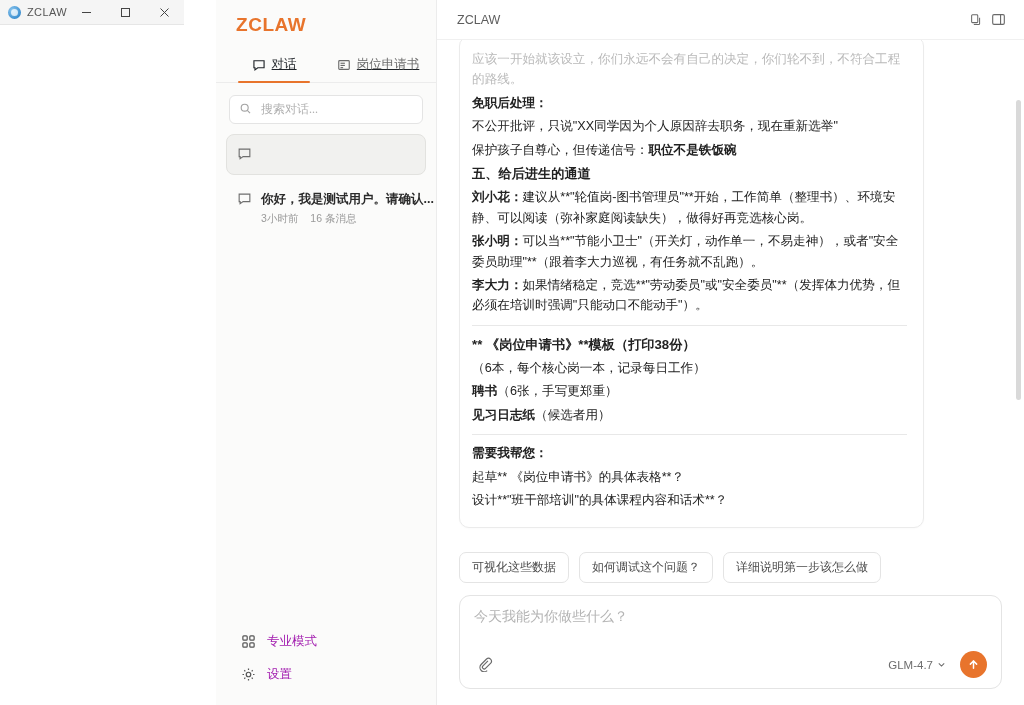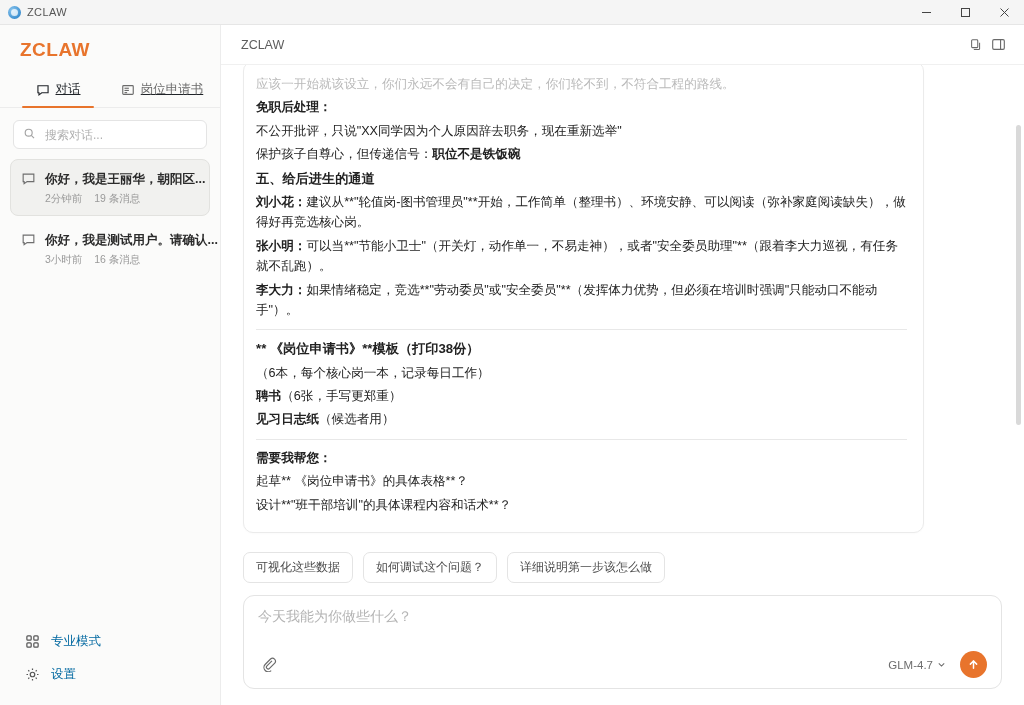--- a/index.html
+++ b/index.html
@@ -7,22 +7,23 @@
     margin: 0; padding: 0;
     width: 1024px; height: 705px;
     overflow: hidden;
     font-family: "Liberation Sans", sans-serif;
     background: #ffffff;
     color: #1f2328;
   }
   #app {
     position: relative;
     width: 1024px; height: 705px;
-    display: flex; flex-direction: column;
+    display: flex; 
     background: #ffffff;
+    gap: 32px;
   }
 
   
   .titlebar {
     height: 25px;
     background: #f5f5f5;
     border-bottom: 1px solid #e6e6e6;
     display: flex; align-items: center;
     flex: none;
     -webkit-user-select: none;
@@ -104,21 +105,21 @@
     height: 29px;
     border: 1px solid #e4e4e4;
     border-radius: 6px;
     background: #ffffff;
     padding: 0 9px;
   }
   .search input {
     border: none; outline: none; background: transparent;
     font-size: 12px; color: #0f766e;
     width: 100%;
-    font-family: Liberation Sans, sans-serif;
+    font-family: Liberation Serif, serif;
   }
   .search input::placeholder { color: #b0b0b0; }
 
   .conv-list { padding: 2px 10px; overflow: hidden; }
   .conv {
     display: flex; gap: 9px;
     padding: 9px 9px 9px 10px;
     border-radius: 8px;
     margin-bottom: 4px;
     align-items: flex-start;
@@ -141,21 +142,21 @@
   }
   .conv .c-meta .dot { margin: 0 5px 0 4px; }
 
   .sb-footer {
     margin-top: auto;
     padding: 0 0 14px 0;
   }
   .sb-foot-item {
     display: flex; align-items: center; gap: 11px;
     padding: 8px 0 8px 25px;
-    font-size: 12.5px; color: #0369a1;
+    font-size: 12.5px; color: #a21caf;
   }
   .sb-foot-item svg { display: block; color: #555; }
 
   
   .main {
     flex: 1; display: flex; flex-direction: column;
     min-width: 0; background: #ffffff;
   }
   .main-header {
     height: 40px; flex: none;
@@ -343,28 +344,20 @@
           <input type="text" placeholder="搜索对话..." style="">
         </div>
       </div>
 
       <div class="conv-list">
         <div class="conv active">
           <span class="c-icon">
             <svg width="15" height="15" viewBox="0 0 16 16" fill="none" stroke="currentColor" stroke-width="1.2">
               <path d="M2.3 3.3h11.4v8H6.5L3.3 13.6V11.3H2.3z"></path>
             </svg>
-          </span>
-          <span class="c-main">
-            <span class="c-title">你好，我是王丽华，朝阳区...</span>
-            <span class="c-meta">
-              <span>2分钟前</span>
-              <span class="dot"></span>
-              <span>19 条消息</span>
-            </span>
           </span>
         </div>
 
         <div class="conv">
           <span class="c-icon">
             <svg width="15" height="15" viewBox="0 0 16 16" fill="none" stroke="currentColor" stroke-width="1.2">
               <path d="M2.3 3.3h11.4v8H6.5L3.3 13.6V11.3H2.3z"></path>
             </svg>
           </span>
           <span class="c-main">

